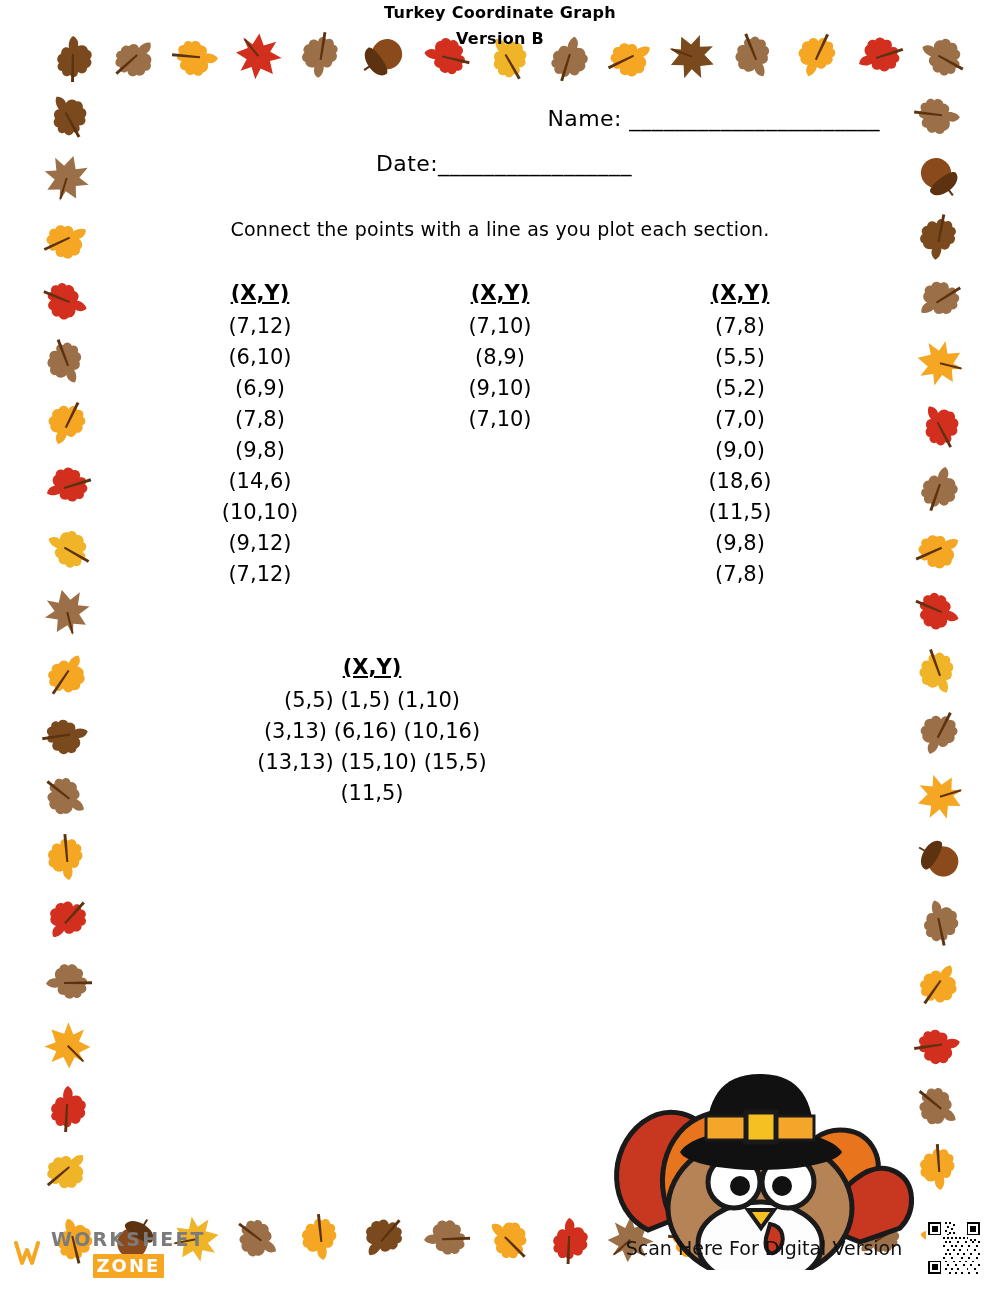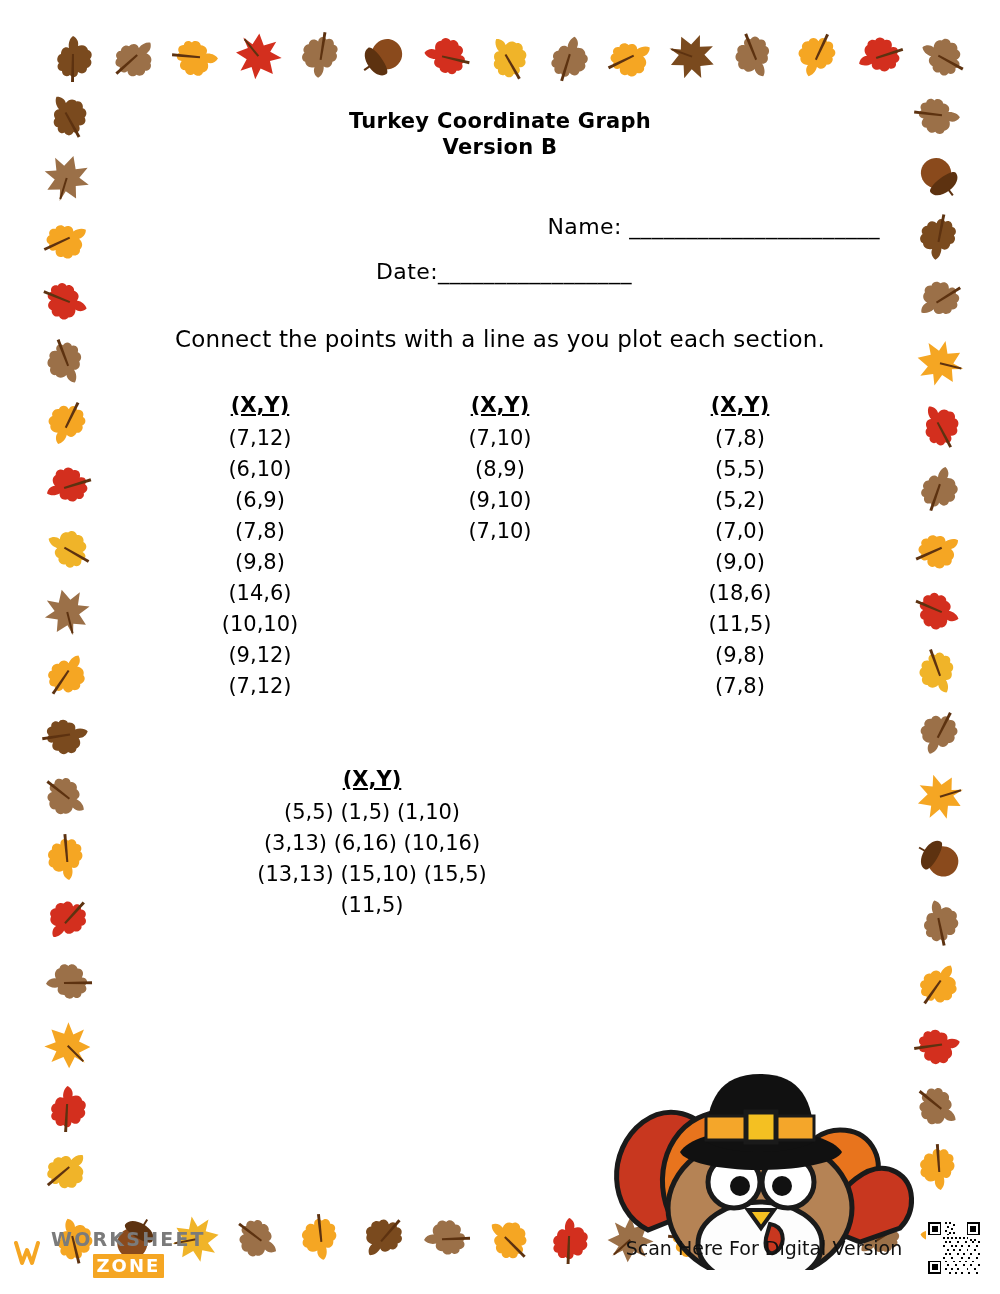--- a/index.html
+++ b/index.html
@@ -33,25 +33,24 @@
     position: absolute;
     left: 120px;
     top: 0;
     width: 760px;
     height: 1294px;
   }
 
   .title {
     text-align: center;
     font-family: "DejaVu Sans", sans-serif;
-    font-size: 21px;
+    font-size: 16px;
     font-weight: 700;
     color: #000;
     line-height: 26px;
-    margin-top: 108px;
     letter-spacing: 0.3px;
   }
   .title .sub { display: block; }
 
   .namedate {
     margin-top: 54px;
     font-size: 22px;
     color: #000;
     font-weight: 500;
   }
@@ -63,21 +62,21 @@
   .date-row {
     margin-top: 20px;
     text-align: left;
     padding-left: 256px;
     letter-spacing: .4px;
   }
 
   .instructions {
     margin-top: 42px;
     text-align: center;
-    font-size: 23px;
+    font-size: 19px;
     color: #000;
     letter-spacing: .2px;
   }
 
   
   .cols {
     margin-top: 38px;
     display: flex;
     justify-content: center;
     gap: 0;

